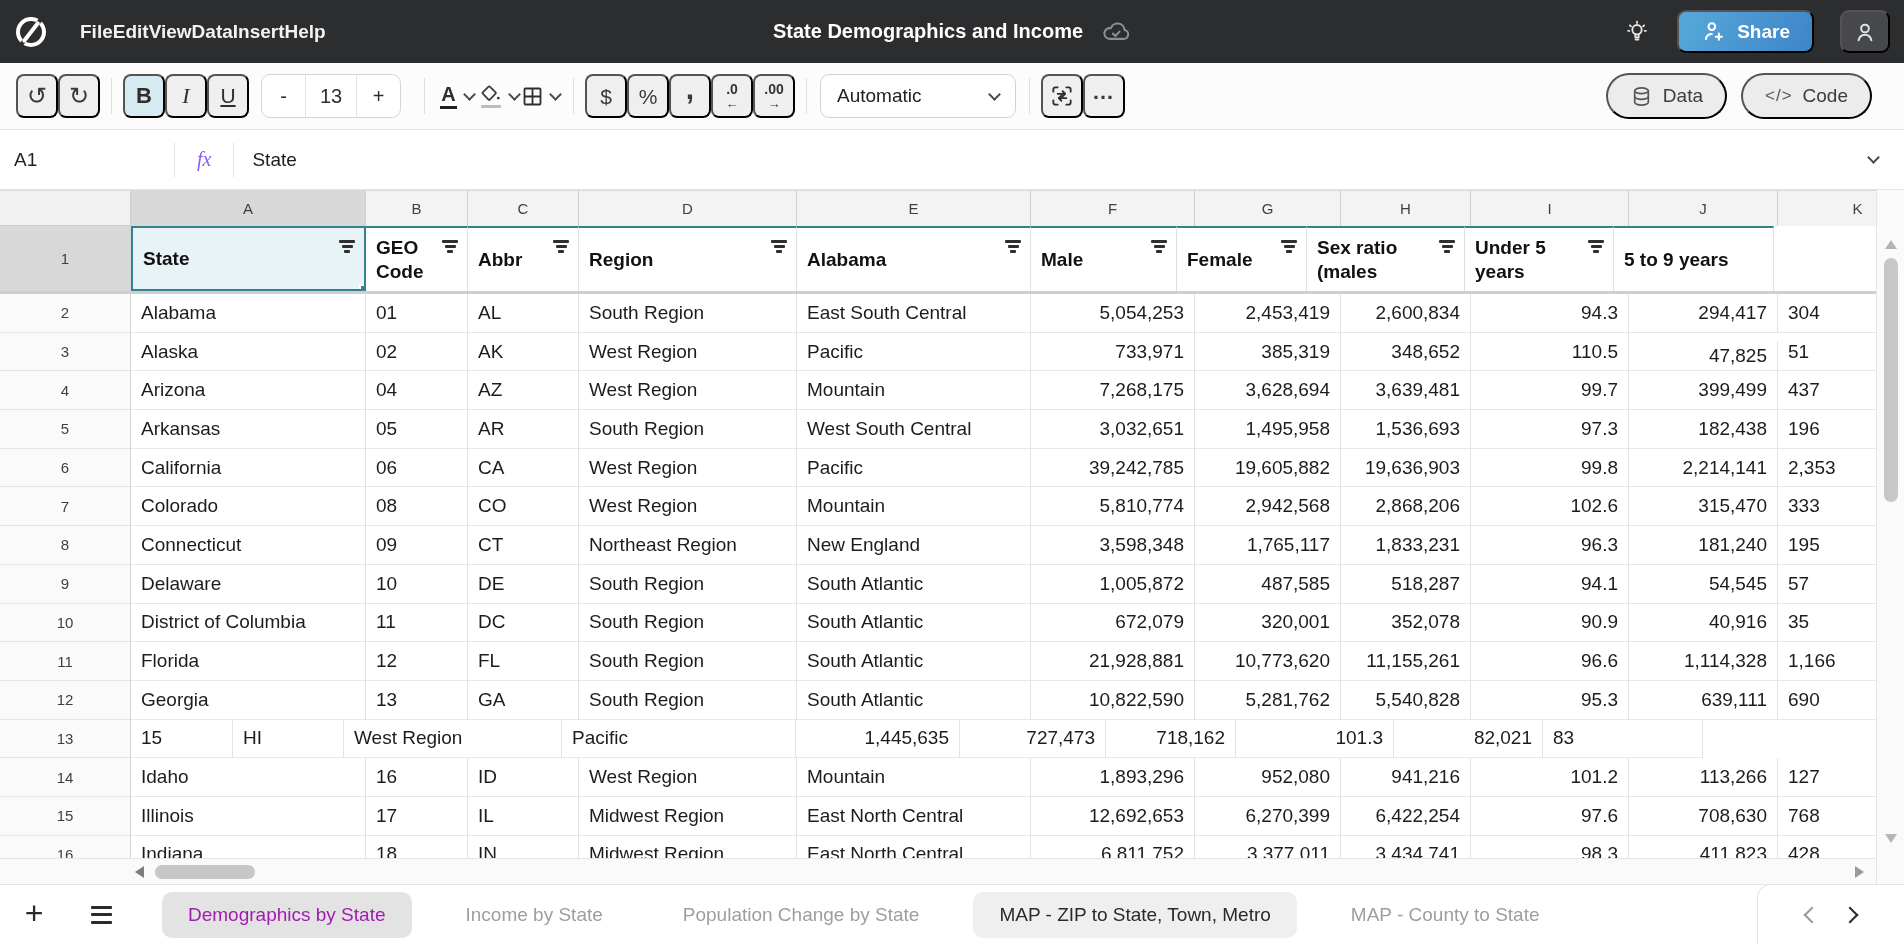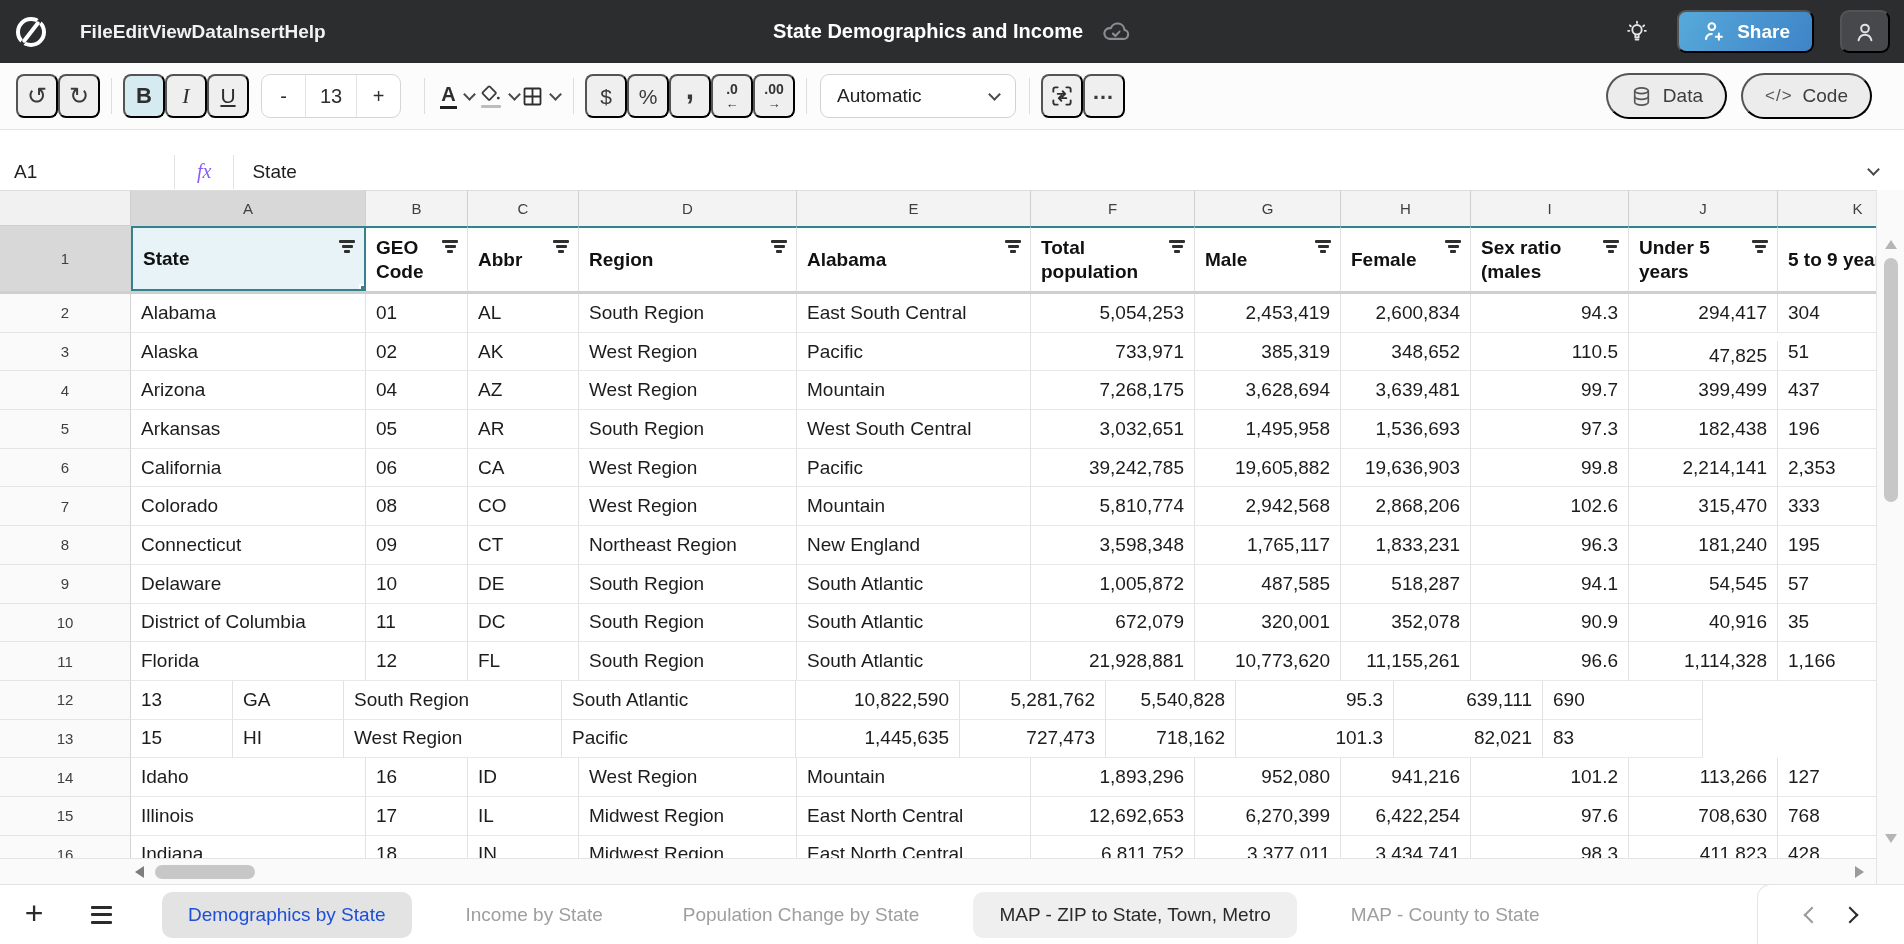--- a/index.html
+++ b/index.html
@@ -46,21 +46,21 @@
   .fill-wrap{display:flex;flex-direction:column;align-items:center;}
   .fill-bar{width:20px;height:3px;background:#bdbdbd;margin-top:1px;border-radius:1px;}
   .dec-icon{display:flex;flex-direction:column;align-items:center;line-height:1;font-size:14px;font-weight:700;color:#333;}
   .dec-icon .arr{font-size:13px;font-weight:400;margin-top:1px;}
   #format-select{height:44px;min-width:196px;border:1px solid #d2d2d2;border-radius:9px;background:#fff;display:flex;align-items:center;justify-content:space-between;padding:0 16px;font-size:19px;color:#222;margin:0 2px;cursor:pointer;flex:none;}
   .dots{font-size:22px;font-weight:700;letter-spacing:2px;color:#3a3a3a;padding-bottom:8px;}
   .pill{height:46px;border-radius:23px;background:#ececec;display:flex;align-items:center;gap:10px;padding:0 22px;font-size:19px;color:#3d3d3d;cursor:pointer;flex:none;}
   .code-glyph{font-size:17px;color:#555;letter-spacing:1px;}
 
   
-  #formulabar{position:absolute;left:0;top:142px;width:1904px;height:60px;background:#fff;border-bottom:1px solid #e3e3e3;display:flex;align-items:center;}
+  #formulabar{position:absolute;left:0;top:130px;width:1904px;height:60px;background:#fff;border-bottom:1px solid #e3e3e3;display:flex;align-items:center;}
   #cell-ref{width:174px;padding-left:14px;font-size:19px;color:#1f1f1f;}
   .fsep{width:1px;height:34px;background:#e2e2e2;}
   #fx{font-style:italic;color:#8b5cf6;font-size:20px;margin:0 22px;font-family:"Liberation Serif",serif;}
   #formula-value{font-size:19px;color:#1c1c1c;margin-left:18px;flex:1;}
   #fchev{margin-right:26px;}
 
   
   #letters{position:absolute;left:0;top:190px;width:1876px;height:36px;display:flex;overflow:hidden;}
   .lcell{flex:none;height:36px;background:#f3f3f3;border-right:1px solid #cfcfcf;border-top:1px solid #dcdcdc;display:flex;align-items:center;justify-content:center;font-size:15px;color:#3f3f3f;}
   .lcell.corner{background:#f1f1f1;border-bottom:1px solid #cfcfcf;}
@@ -93,21 +93,21 @@
   #v-thumb{position:absolute;left:7px;top:68px;width:14px;height:244px;border-radius:7px;background:#c7c7c7;cursor:pointer;}
   #v-down{left:8px;top:644px;border-left:6px solid transparent;border-right:6px solid transparent;border-top:9px solid #b5b5b5;}
 
   
   #tabbar{position:absolute;left:0;top:884px;width:1904px;height:60px;background:#fff;border-top:1px solid #e3e3e3;display:flex;align-items:center;padding-left:19px;}
   #add-sheet{font-size:32px;font-weight:400;color:#2b2b2b;width:30px;text-align:center;cursor:pointer;line-height:1;margin-top:-4px;}
   #sheet-menu{margin-left:42px;margin-right:50px;display:flex;flex-direction:column;gap:4.5px;cursor:pointer;}
   #sheet-menu i{display:block;width:21px;height:3px;background:#2b2b2b;border-radius:1px;}
   #tabs{display:flex;align-items:center;gap:28px;}
   .tab{height:46px;display:flex;align-items:center;padding:0 26px;border-radius:10px;font-size:19px;color:#9e9e9e;white-space:nowrap;cursor:pointer;}
-  .tab.active{background:var(--activetab);color:#1d4ed8;}
+  .tab.active{background:var(--activetab);color:#a21caf;}
   .tab.highlight{background:#efefef;color:#2a2a2a;}
   #tab-nav{position:absolute;right:0;top:-1px;width:147px;height:61px;background:#fff;border-left:1px solid #e4e4e4;border-top:1px solid #e4e4e4;border-top-left-radius:14px;display:flex;align-items:center;justify-content:center;gap:26px;}
   #tab-nav .chev{padding:5px;border-width:0 2.5px 2.5px 0;}
   #tab-prev{border-color:#9a9a9a;}
   #tab-next{border-color:#2b2b2b;}
   svg{display:block;}
 </style>
 </head>
 <body>
 
@@ -326,28 +326,20 @@
           </span>
         </div>
         <div class="hcell" style="width: 234px;">
           <span class="htext">Alabama</span>
           <span class="filter-icon">
             <i></i>
             <i></i>
             <i></i>
           </span>
         </div>
-        <div class="hcell" style="width: 164px;">
-          <span class="htext">Total population</span>
-          <span class="filter-icon">
-            <i></i>
-            <i></i>
-            <i></i>
-          </span>
-        </div>
         <div class="hcell" style="width: 146px;">
           <span class="htext">Male</span>
           <span class="filter-icon">
             <i></i>
             <i></i>
             <i></i>
           </span>
         </div>
         <div class="hcell" style="width: 130px;">
           <span class="htext">Female</span>
@@ -512,20 +504,21 @@
         <div class="cell" style="width: 234px;">South Atlantic</div>
         <div class="cell num" style="width: 164px;">21,928,881</div>
         <div class="cell num" style="width: 146px;">10,773,620</div>
         <div class="cell num" style="width: 130px;">11,155,261</div>
         <div class="cell num" style="width: 158px;">96.6</div>
         <div class="cell num" style="width: 149px;">1,114,328</div>
         <div class="cell" style="width: 160px;">1,166</div>
       </div>
       <div class="row">
         <div class="rn">12</div>
+        <div class="cell" style="width: 235px;">Georgia</div>
         <div class="cell" style="width: 102px;">13</div>
         <div class="cell" style="width: 111px;">GA</div>
         <div class="cell" style="width: 218px;">South Region</div>
         <div class="cell" style="width: 234px;">South Atlantic</div>
         <div class="cell num" style="width: 164px;">10,822,590</div>
         <div class="cell num" style="width: 146px;">5,281,762</div>
         <div class="cell num" style="width: 130px;">5,540,828</div>
         <div class="cell num" style="width: 158px;">95.3</div>
         <div class="cell num" style="width: 149px;">639,111</div>
         <div class="cell" style="width: 160px;">690</div>

